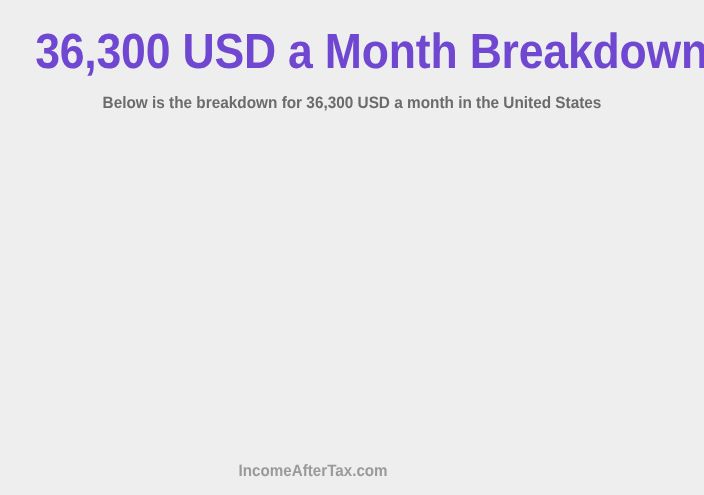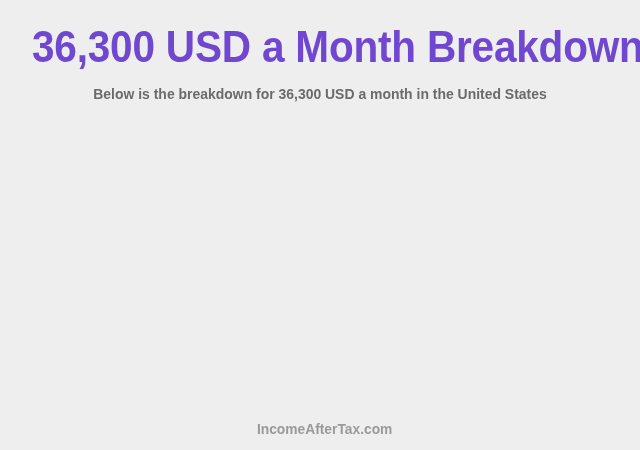--- a/index.html
+++ b/index.html
@@ -78,21 +78,20 @@
     background: transparent;
   }
 
   
   .footer {
     position: absolute;
     left: 0;
     top: 420px;
     width: 569px;
     text-align: center;
-    padding-left: 40px;
   }
 
   .footer-watermark {
     display: inline-block;
     font-family: "Liberation Sans Narrow", "Liberation Sans", "DejaVu Sans", sans-serif;
     font-size: 15px;
     line-height: 18px;
     font-weight: 700;
     color: #9a9a9a;
     transform: scaleX(0.92);

